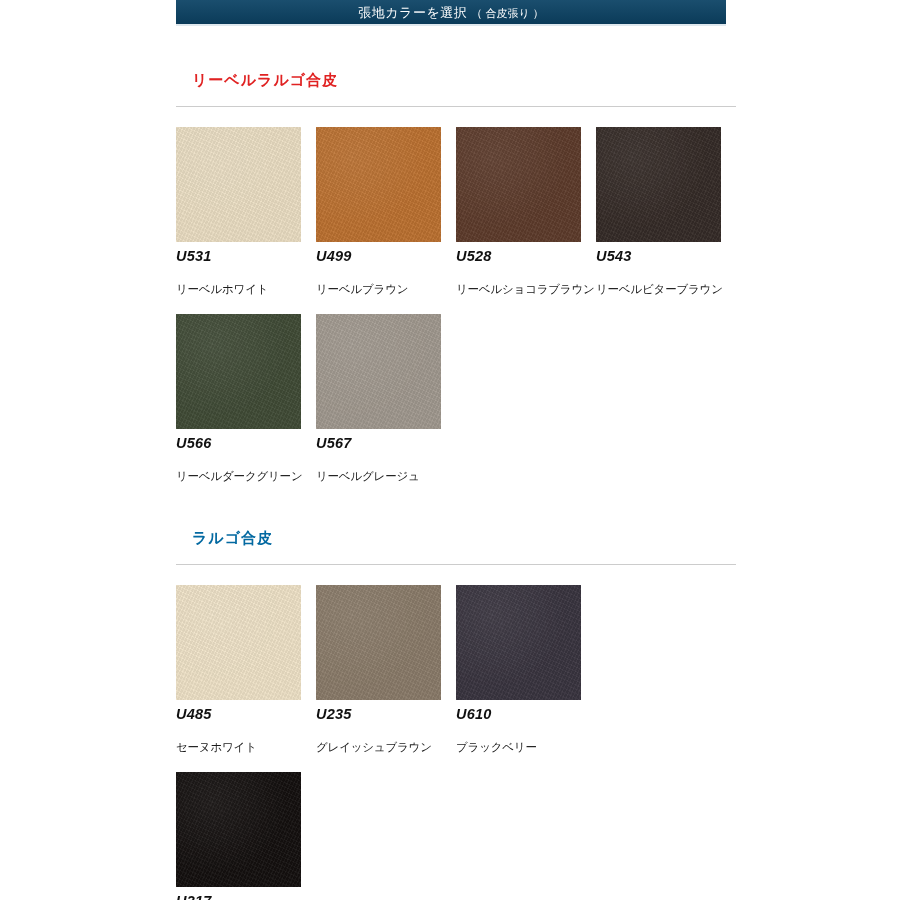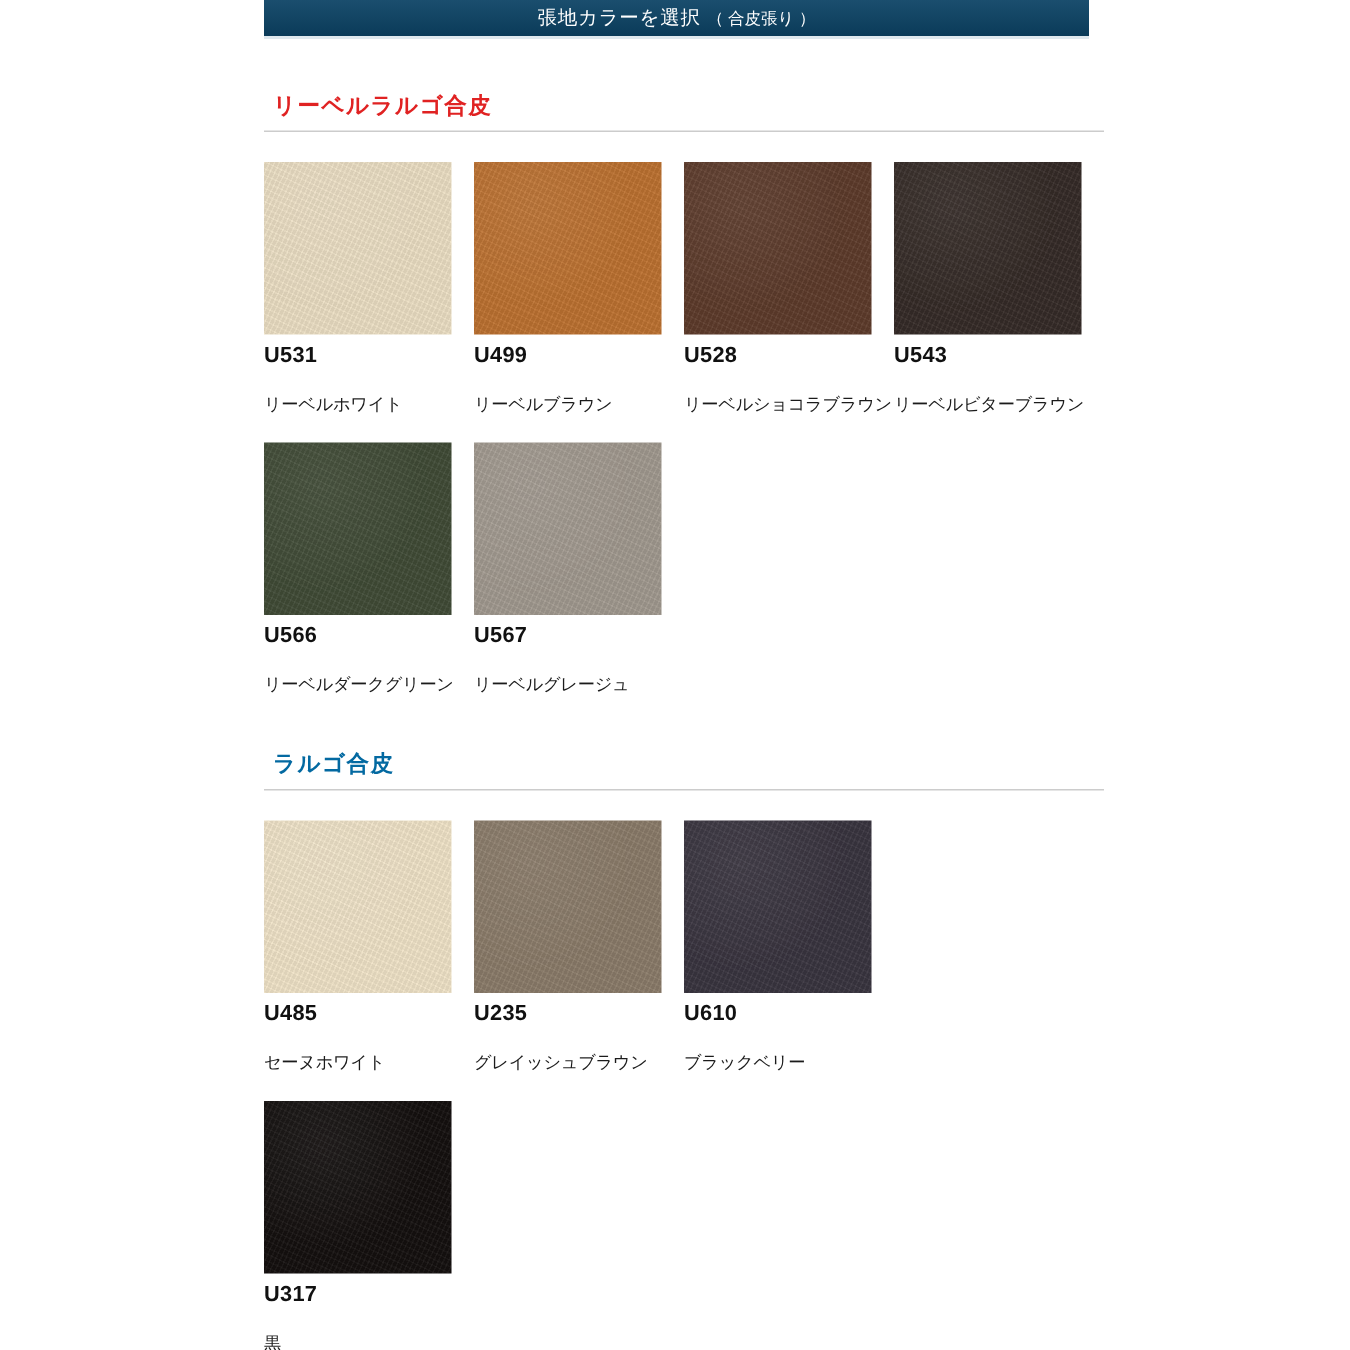--- a/index.html
+++ b/index.html
@@ -44,21 +44,21 @@
     left: 176px; top: 26px;
     width: 560px;
   }
 
   .section { }
   .section-title {
     color: #e02222;
     font-size: 15px;
     font-weight: bold;
     letter-spacing: 1px;
-    margin: 6px;
+    margin: 16px;
     padding: 0;
   }
   .section-rule {
     height: 1px;
     background: #cccccc;
     border: 0;
     margin: 7px 0 0 0;
     width: 560px;
   }
 
@@ -89,20 +89,21 @@
     opacity: 0.85;
     pointer-events: none;
   }
   .swatch-code {
     font-size: 14.5px;
     font-weight: bold;
     color: #111111;
     margin-top: 7px;
     line-height: 1.1;
     letter-spacing: 0.2px;
+    font-style: italic;
   }
   .swatch-name {
     font-size: 11.5px;
     color: #1b1b1b;
     margin-top: 18px;
     line-height: 1.15;
     letter-spacing: -0.2px;
     white-space: nowrap;
   }
   .row-gap { height: 18px; }

